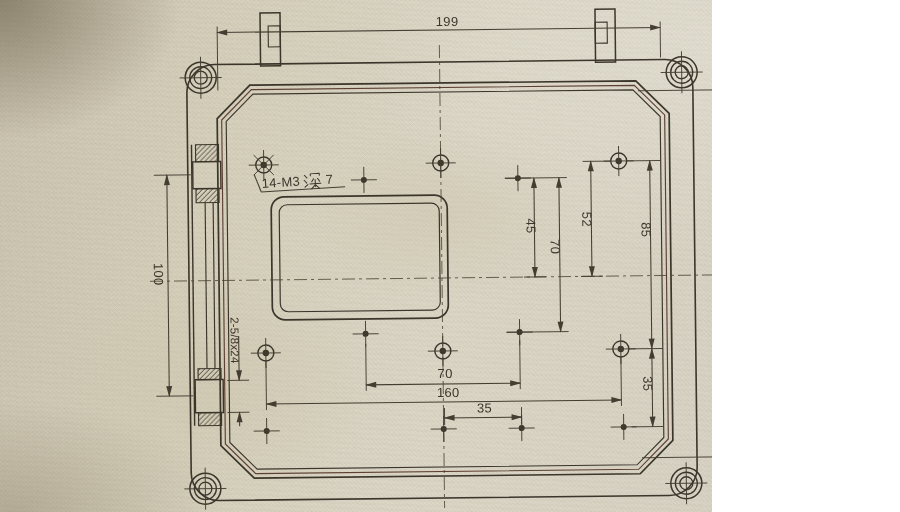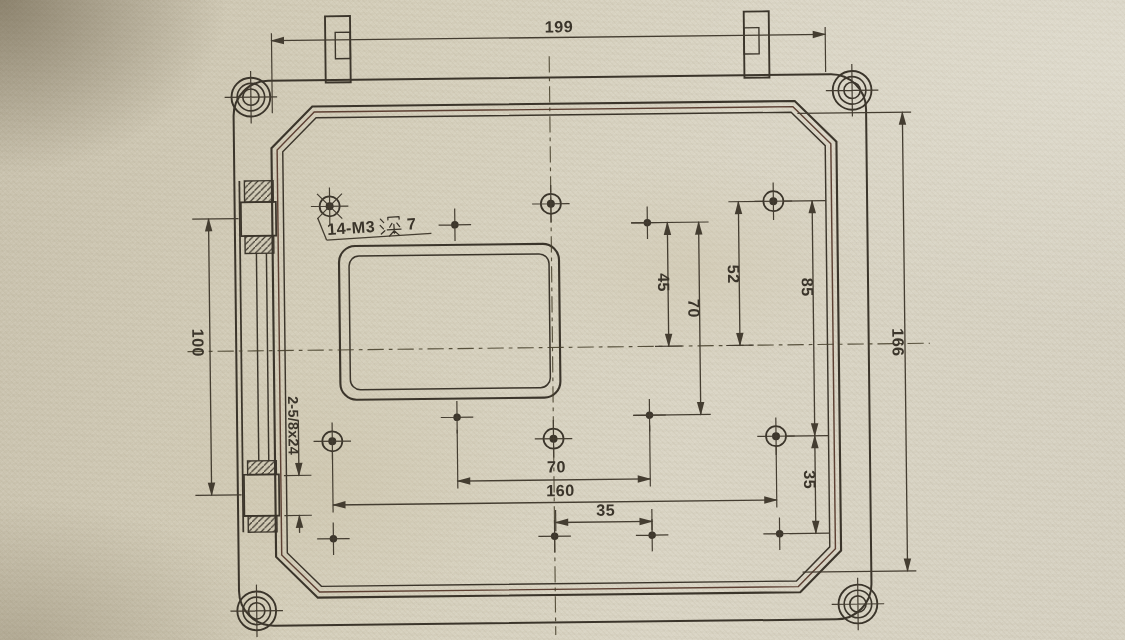--- a/index.html
+++ b/index.html
@@ -1,29 +1,28 @@
 <!DOCTYPE html>
 <html><head>
 <meta charset="utf-8">
 <style>
   html,body{margin:0;padding:0;}
   .stage{
-    position:relative;width:900px;height:512px;overflow:hidden;
+    position:relative;width:712px;height:512px;overflow:hidden;
     background:
       radial-gradient(260px 200px at 0% 0%, rgba(82,70,48,.50), rgba(82,70,48,0) 70%),
       radial-gradient(300px 160px at 2% 100%, rgba(110,98,72,.28), rgba(110,98,72,0) 70%),
       radial-gradient(500px 300px at 100% 10%, rgba(255,255,248,.20), rgba(255,255,248,0) 70%),
       radial-gradient(180px 120px at 62% 42%, rgba(200,190,162,.35), rgba(200,190,162,0) 75%),
       radial-gradient(220px 150px at 30% 75%, rgba(198,188,160,.30), rgba(198,188,160,0) 75%),
       repeating-linear-gradient(47deg, rgba(150,138,110,.065) 0 1px, rgba(0,0,0,0) 1px 3px),
       repeating-linear-gradient(-41deg, rgba(255,255,252,.06) 0 1px, rgba(0,0,0,0) 1px 3px),
       repeating-linear-gradient(2deg, rgba(140,128,100,.04) 0 2px, rgba(0,0,0,0) 2px 5px),
       linear-gradient(100deg,#c9c2ae 0%,#d4ceba 30%,#dad5c5 62%,#d6d1c2 100%);
     font-family:"Liberation Sans", sans-serif;
-    font-weight:bold;
   }
   svg text{fill:#3b352b;}
   .dimtxt{font-size:13px;letter-spacing:.3px;}
   .dimtxt-s{font-size:11.5px;letter-spacing:.2px;}
   .ink{stroke:#3b352b;fill:none;}
   .dim{stroke:#443d31;fill:none;stroke-width:1.05;}
   .tick{stroke:#443d31;fill:none;stroke-width:.95;}
   .cl{stroke:#49432f;fill:none;stroke-width:.9;stroke-dasharray:13 4 3 4;opacity:.9;}
 </style>
 </head>

